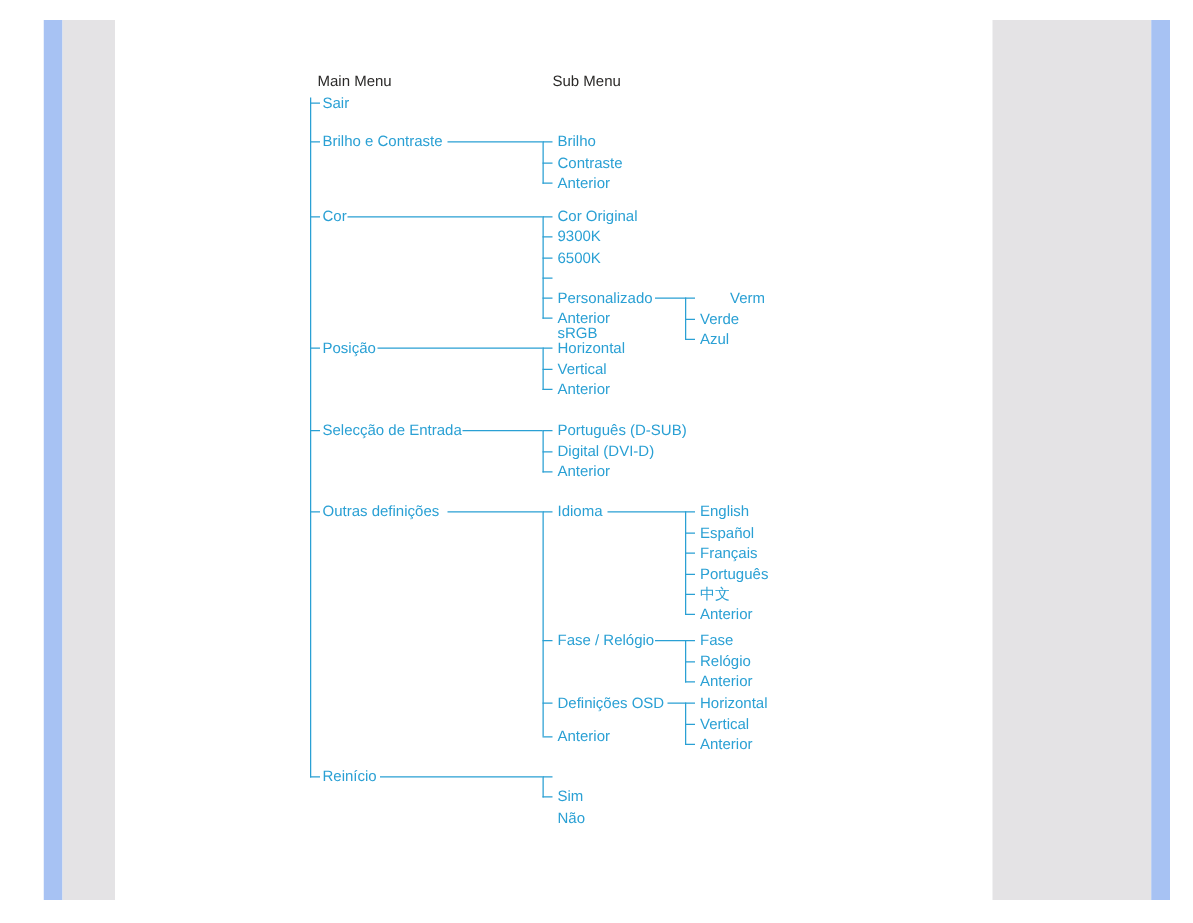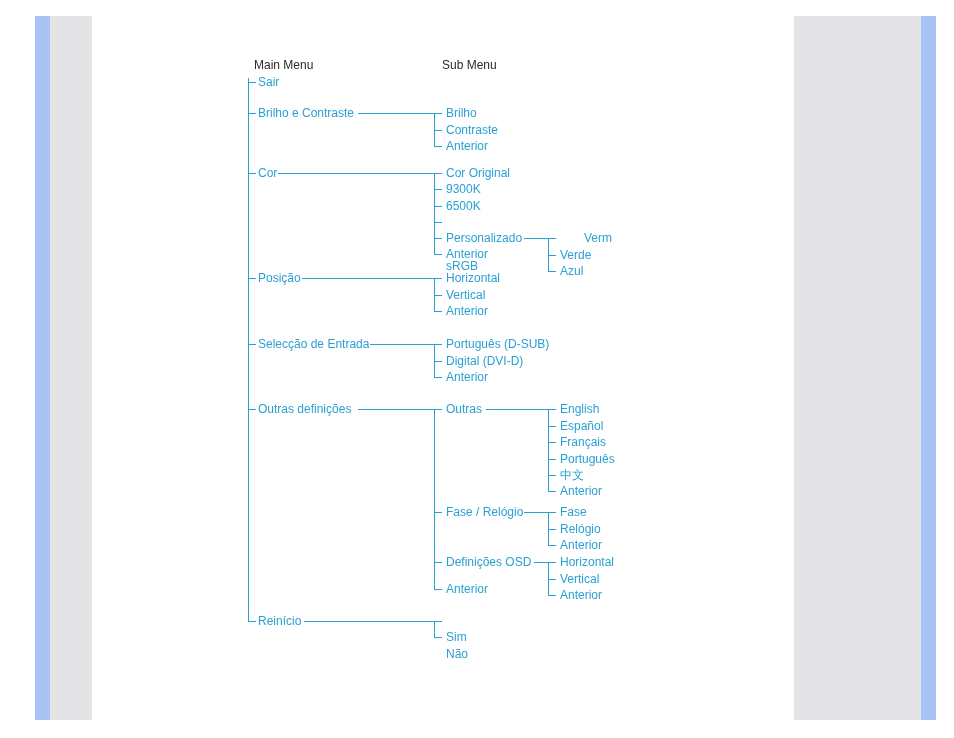--- a/index.html
+++ b/index.html
@@ -106,21 +106,21 @@
     <div class="lbl" style="left:198px;top:293px;">Português (D-SUB)</div>
     <div class="lbl" style="left:198px;top:310px;">Digital (DVI-D)</div>
     <div class="lbl" style="left:198px;top:326px;">Anterior</div>
 
     <div class="h" style="left:110px;top:365px;width:76px;"></div>
     <div class="v" style="left:186px;top:365px;height:180px;"></div>
     <div class="h" style="left:186px;top:365px;width:8px;"></div>
     <div class="h" style="left:186px;top:468px;width:8px;"></div>
     <div class="h" style="left:186px;top:518px;width:8px;"></div>
     <div class="h" style="left:186px;top:545px;width:8px;"></div>
-    <div class="lbl" style="left:198px;top:358px;">Outras</div>
+    <div class="lbl" style="left:198px;top:358px;">Idioma</div>
     <div class="lbl" style="left:198px;top:461px;">Fase / Relógio</div>
     <div class="lbl" style="left:198px;top:511px;">Definições OSD</div>
     <div class="lbl" style="left:198px;top:538px;">Anterior</div>
 
     <div class="h" style="left:238px;top:365px;width:62px;"></div>
     <div class="v" style="left:300px;top:365px;height:83px;"></div>
     <div class="h" style="left:300px;top:365px;width:8px;"></div>
     <div class="h" style="left:300px;top:382px;width:8px;"></div>
     <div class="h" style="left:300px;top:398px;width:8px;"></div>
     <div class="h" style="left:300px;top:415px;width:8px;"></div>

